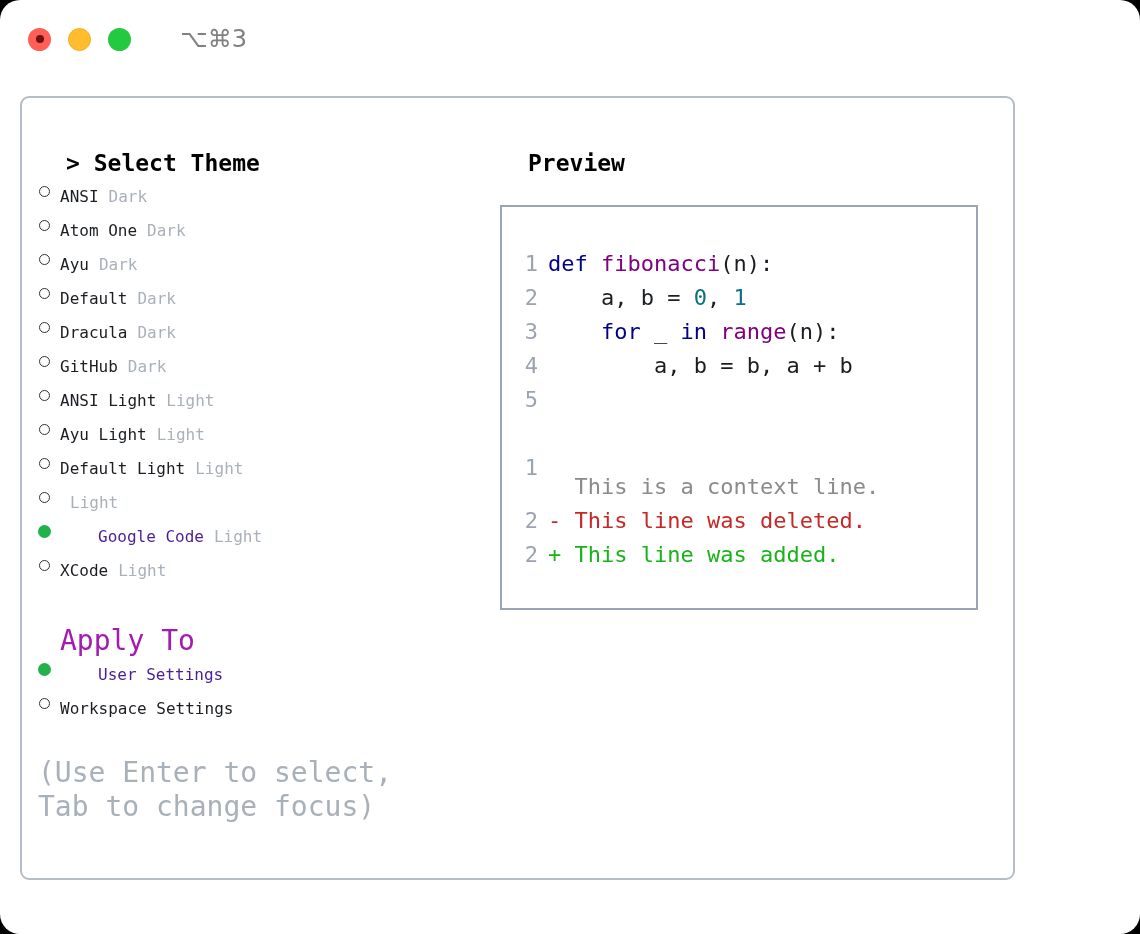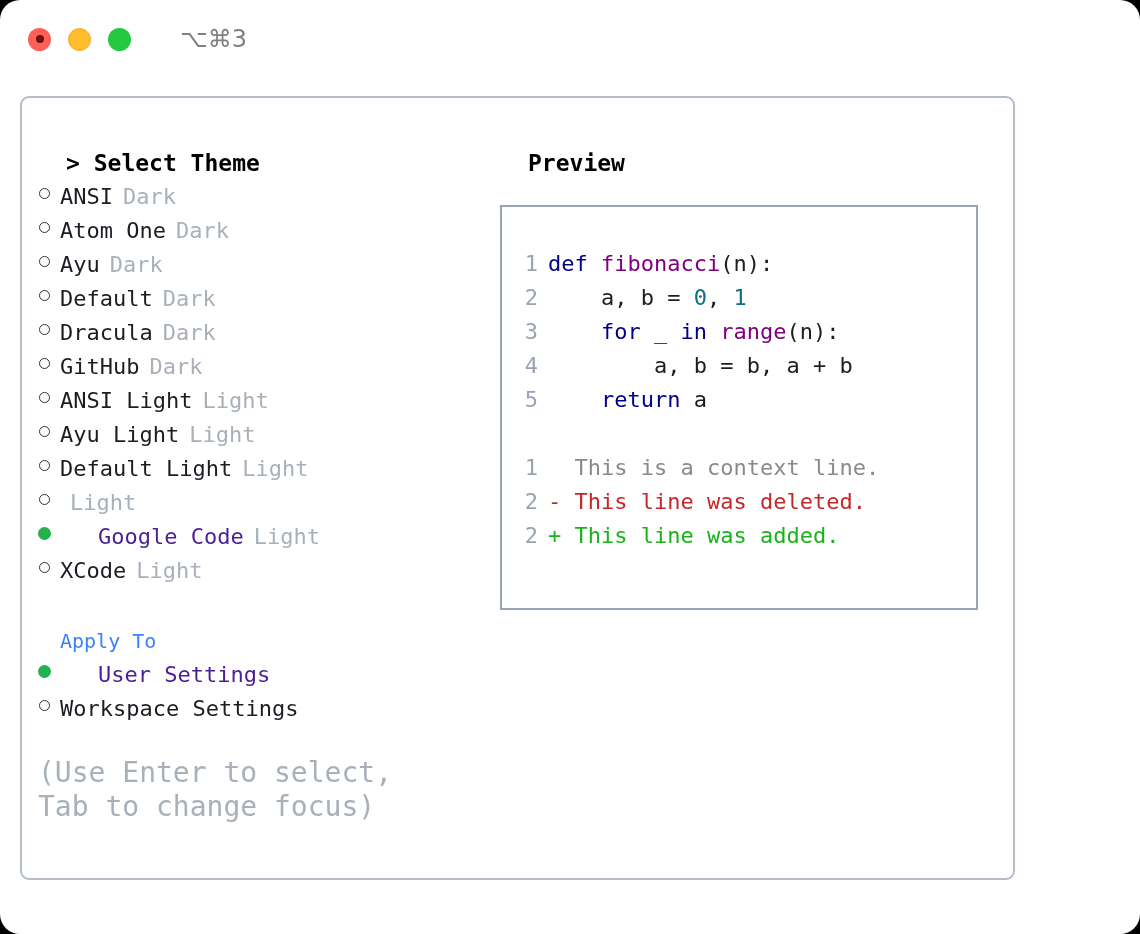--- a/index.html
+++ b/index.html
@@ -104,21 +104,21 @@
     line-height: 34px;
     white-space: pre;
     margin-left: 28px;
   }
 
   
   .opt {
     display: flex;
     align-items: baseline;
     line-height: 34px;
-    font-size: 22px;
+    font-size: 16px;
     white-space: pre;
   }
   .marker {
     width: 22px;
     flex: 0 0 22px;
     position: relative;
     color: #2f3338;
     font-size: 22px;
   }
   .marker .ring {
@@ -147,22 +147,22 @@
   .opt.selected .opt-label {
     color: #4c1d95;
     margin-left: 38px;
   }
   .opt-badge {
     color: #a8b0ba;
     margin-left: 10px;
   }
 
   .group-title {
-    font-size: 20px;
-    color: #3b82f6;
+    font-size: 28px;
+    color: #a21caf;
     line-height: 34px;
     padding-left: 22px;
     white-space: pre;
   }
 
   .spacer-lg { height: 36px; }
   .spacer-md { height: 30px; }
 
   .hint {
     font-size: 28px;
@@ -199,21 +199,21 @@
     box-sizing: border-box;
   }
   .code-text { color: #1a1d21; }
 
   .tok-kw   { color: #00008b; }
   .tok-fn   { color: #800080; }
   .tok-num  { color: #0b7080; }
   .tok-plain{ color: #1a1d21; }
 
   .diff-gap { height: 34px; }
-  .diff-ctx { color: #8a8a8a; }
+  .diff-ctx { color: #8a8a8a; margin-top: 19px; }
   .diff-del { color: #c62828; }
   .diff-add { color: #18b318; }
 </style>
 </head>
 <body>
 
 <div class="window">
 
   <div class="titlebar">
     <div class="lights">
@@ -261,21 +261,21 @@
     <div class="col-right">
       <div class="section-header">Preview</div>
     </div>
 
     <div class="codebox">
       <div id="code-lines">
           <div class="code-line"><span class="ln">1</span><span class="code-text"><span class="tok-kw">def </span><span class="tok-fn">fibonacci</span><span class="tok-plain">(n):</span></span></div>
           <div class="code-line"><span class="ln">2</span><span class="code-text"><span class="tok-plain">    a, b = </span><span class="tok-num">0</span><span class="tok-plain">, </span><span class="tok-num">1</span></span></div>
           <div class="code-line"><span class="ln">3</span><span class="code-text"><span class="tok-plain">    </span><span class="tok-kw">for</span><span class="tok-plain"> _ </span><span class="tok-kw">in</span><span class="tok-plain"> </span><span class="tok-fn">range</span><span class="tok-plain">(n):</span></span></div>
           <div class="code-line"><span class="ln">4</span><span class="code-text"><span class="tok-plain">        a, b = b, a + b</span></span></div>
-          <div class="code-line"><span class="ln">5</span><span class="code-text"><span class="tok-plain">    </span><span class="tok-kw">return</span><span class="tok-plain"> a</span></span></div>
+          <div class="code-line"><span class="ln">5</span></div>
         </div>
       <div class="diff-gap"></div>
       <div id="diff-lines">
           <div class="code-line"><span class="ln">1</span><span class="diff-ctx">  This is a context line.</span></div>
           <div class="code-line"><span class="ln">2</span><span class="diff-del">- This line was deleted.</span></div>
           <div class="code-line"><span class="ln">2</span><span class="diff-add">+ This line was added.</span></div>
         </div>
     </div>
 
   </div>

